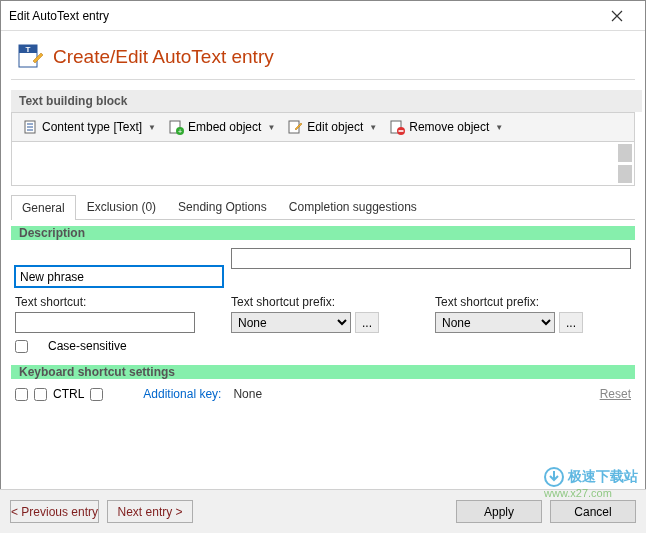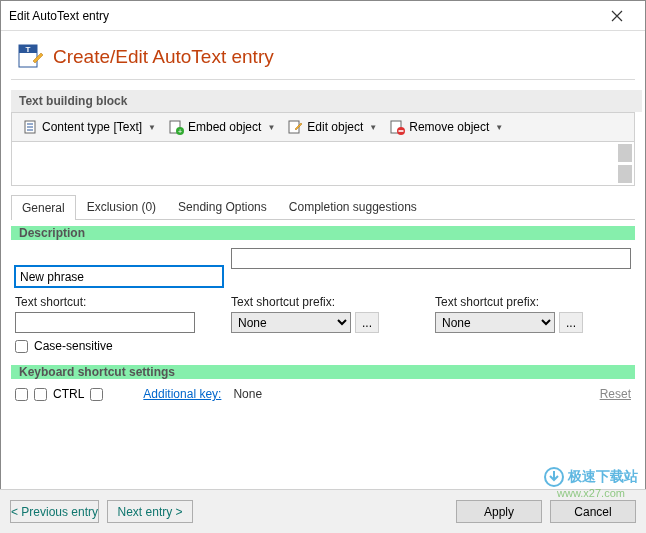--- a/index.html
+++ b/index.html
@@ -22,29 +22,29 @@
 .tab.active { border-color: #ccc; background: #fff; top: 1px; }
 .tab-content { padding: 0 10px 6px 10px; }
 .group-label { background: #86efac; padding: 0 8px; font-weight: bold; color: #555; margin-top: 6px; }
 .field-row { display: flex; gap: 16px; padding: 8px 4px 0 4px; align-items: flex-start; }
 .field-col { display: flex; flex-direction: column; gap: 3px; }
 .field-label { color: #222; }
 input[type=text] { border: 1px solid #7a7a7a; padding: 2px 4px; font-family: inherit; font-size: 12px; height: 21px; }
 input[type=text].highlighted { border: 1px solid #0078d7; outline: 1px solid #0078d7; }
 select { border: 1px solid #888; background: #eaeaea; font-family: inherit; font-size: 12px; height: 21px; padding: 0 2px; width: 120px; }
 .ellipsis-btn { width: 24px; height: 21px; border: 1px solid #ccc; background: #eee; display: inline-flex; align-items: center; justify-content: center; cursor: pointer; }
-.checkbox-row { display: flex; align-items: center; gap: 6px; padding: 6px 4px; }
+.checkbox-row { display: flex; align-items: center; gap: 20px; padding: 6px 4px; }
 input[type=checkbox] { width: 13px; height: 13px; }
-.link { color: #0066cc; text-decoration: underline; cursor: pointer; }
+.link { color: #0066cc; cursor: pointer; }
 .reset-link { color: #888; text-decoration: underline; cursor: pointer; margin-left: auto; }
 .kb-row { display: flex; align-items: center; gap: 6px; padding: 8px 4px 4px 4px; }
 .kb-none { margin-left: 6px; color: #333; }
 .bottom-bar { position: absolute; bottom: 0; left: 0; right: 0; background: #f0f0f0; border-top: 1px solid #d0d0d0; padding: 10px; display: flex; gap: 8px; align-items: center; }
 .btn { min-width: 86px; height: 23px; border: 1px solid #adadad; background: #e1e1e1; cursor: pointer; font-family: inherit; font-size: 12px; display: inline-flex; align-items: center; justify-content: center; }
-.btn.disabled { color: #0f766e; background: #efefef; cursor: default; }
+.btn.disabled { color: #7f1d1d; background: #efefef; cursor: default; }
 .spacer { flex: 1; }
 .icon-svg { width: 16px; height: 16px; flex-shrink: 0; }
 </style>
 </head>
 <body>
 
 <div class="titlebar">
   <span class="titlebar-title">Edit AutoText entry</span>
   <div class="close-btn">
     <svg class="icon-svg" viewBox="0 0 16 16">
@@ -167,21 +167,21 @@
 </div>
 
 <div class="bottom-bar">
   <button class="btn disabled">&lt; Previous entry</button>
   <button class="btn disabled">Next entry &gt;</button>
   <div class="spacer"></div>
   <button class="btn">Apply</button>
   <button class="btn">Cancel</button>
 </div>
 
-<div style="position:absolute; right:8px; bottom:34px; opacity:0.75; text-align:center; pointer-events:none;">
+<div style="position:absolute; right:8px; bottom:34px; opacity:0.75; text-align:left; pointer-events:none;">
   <div style="display:flex;align-items:center;gap:4px;justify-content:flex-end">
     <svg width="20" height="20" viewBox="0 0 20 20">
         <circle cx="10" cy="10" r="9" fill="none" stroke="#2aa0d8" stroke-width="2"></circle>
         <path d="M10 4 v8 M6 9 l4 4 l4 -4" stroke="#2aa0d8" stroke-width="2" fill="none"></path>
       </svg>
     <span style="color:#2aa0d8;font-size:14px;font-weight:bold">极速下载站</span>
   </div>
   <div style="color:#6fbb5f;font-size:11px">www.x27.com</div>
 </div>
 

